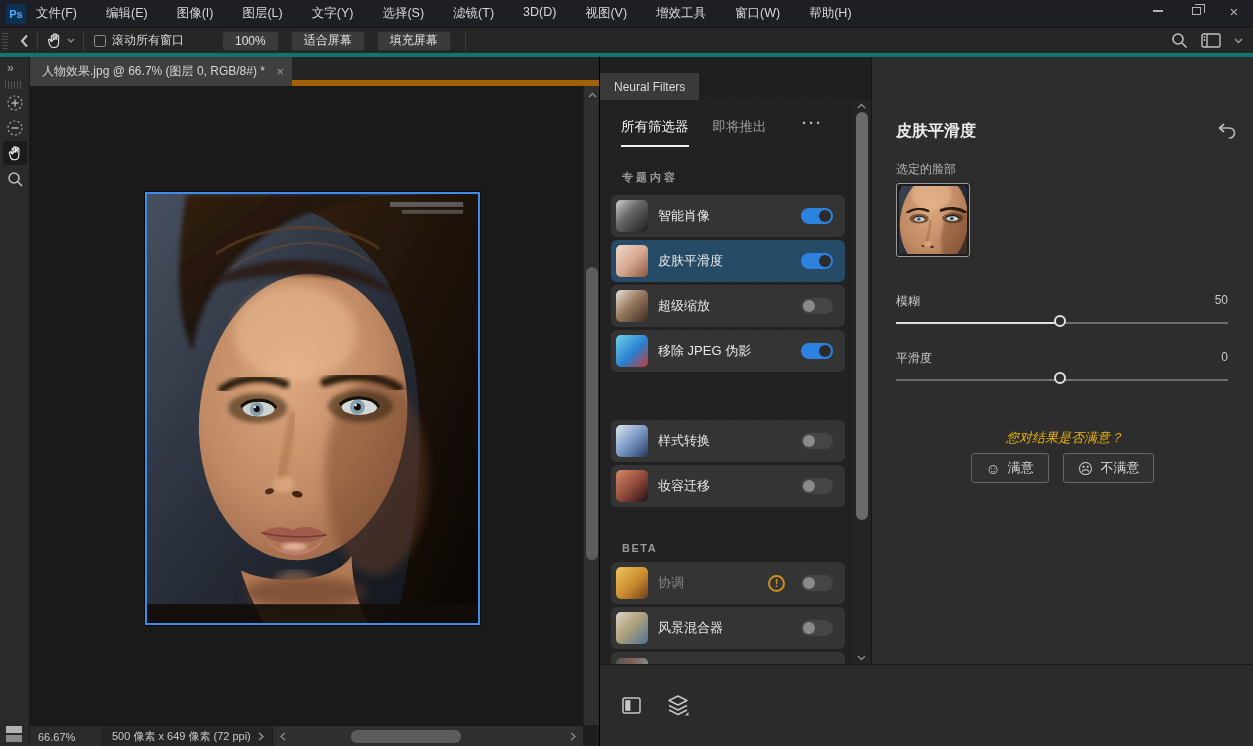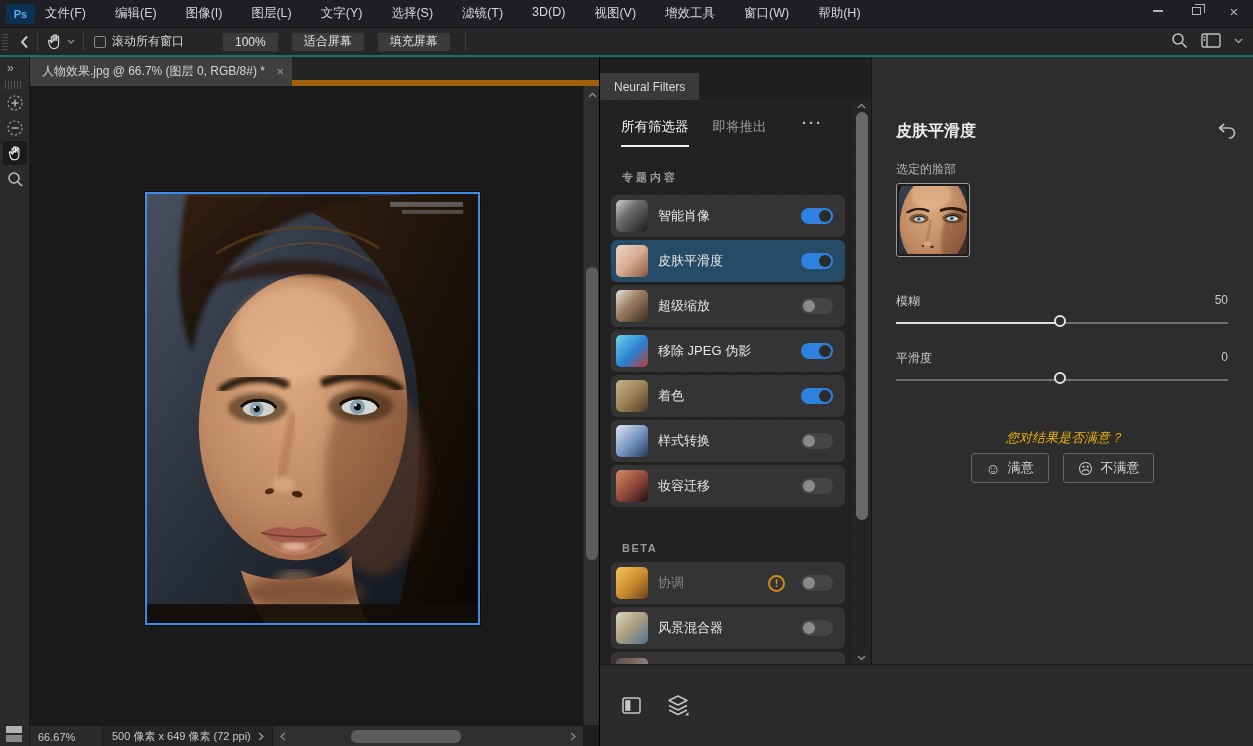--- a/index.html
+++ b/index.html
@@ -1,31 +1,31 @@
 <!DOCTYPE html>
 <html><head>
 <meta charset="utf-8">
 <style>
   html,body{margin:0;padding:0;background:#111;}
   *{box-sizing:border-box;font-family:"Liberation Sans","DejaVu Sans",sans-serif;}
   #app{position:relative;width:1253px;height:746px;background:#1e1e1e;overflow:hidden;color:#d2d2d2;-webkit-font-smoothing:antialiased;}
   svg{display:block}
   
   .menubar{position:absolute;left:0;top:0;width:1253px;height:28px;background:#1d1f24;display:flex;align-items:center;border-bottom:1px solid #141414;}
-  .ps-logo{width:29px;height:20px;margin:0 10px 0 6px;border-radius:3px;background:#0d3150;color:#58aaff;font-size:11px;font-weight:bold;display:flex;align-items:center;justify-content:center;}
+  .ps-logo{width:20px;height:20px;margin:0 10px 0 6px;border-radius:3px;background:#0d3150;color:#58aaff;font-size:11px;font-weight:bold;display:flex;align-items:center;justify-content:center;}
   .menu-items{display:flex;gap:29px;font-size:12.5px;color:#d6d6d6;}
   .menu-item{cursor:default;white-space:nowrap;}
   .win-controls{position:absolute;right:0;top:0;height:22px;display:flex;}
   .win-btn{width:38px;height:22px;display:flex;align-items:center;justify-content:center;color:#b4b4b4;}
   .minbar{width:10px;height:2px;background:#b4b4b4;}
   .restore-box{width:9px;height:8px;border:1px solid #b4b4b4;position:relative;}
   .restore-box:before{content:"";position:absolute;left:2px;top:-4px;width:9px;height:8px;border:1px solid #b4b4b4;border-left:none;border-bottom:none;}
   .close-x{font-size:15px;line-height:1;}
   
-  .optionsbar{position:absolute;left:0;top:28px;width:1253px;height:29px;background:#262626;border-bottom:2px solid #0f766e;display:flex;align-items:center;}
+  .optionsbar{position:absolute;left:0;top:28px;width:1253px;height:29px;background:#262626;border-bottom:4px solid #0f766e;display:flex;align-items:center;}
   .grip{width:7px;height:20px;margin-left:2px;background:repeating-linear-gradient(0deg,#4a4a4a 0 1px,transparent 1px 3px);background-size:3px 3px;width:6px;}
   .ob-sep{width:1px;height:20px;background:#3d3d3d;margin:0 8px;}
   .icon-btn{display:flex;align-items:center;justify-content:center;}
   .ob-check{width:12px;height:12px;border:1px solid #8a8a8a;border-radius:2px;margin:0 6px 0 2px;background:transparent;}
   .ob-label{font-size:12px;color:#d8d8d8;}
   .ob-btn{height:20px;padding:0 12px;margin-left:12px;background:#3b3b3b;border-radius:3px;font-size:12px;color:#e2e2e2;display:flex;align-items:center;border:1px solid #2a2a2a;}
   .ob-right{position:absolute;right:10px;top:32px;display:flex;align-items:center;gap:13px;}
   
   .leftrail{position:absolute;left:0;top:57px;width:30px;height:689px;background:#2a2a2a;border-right:1px solid #1a1a1a;}
   .rail-expand{position:absolute;left:7px;top:4px;color:#a8a8a8;font-size:12px;letter-spacing:-1px;}
@@ -366,27 +366,20 @@
           <span class="knob"></span>
         </span>
     </div>
     <div class="frow" style="top:230px">
       <span class="fthumb t4"></span>
       <span class="flabel">移除 JPEG 伪影</span>
       <span class="toggle on">
           <span class="knob"></span>
         </span>
     </div>
-    <div class="frow" style="top:275px">
-      <span class="fthumb t5"></span>
-      <span class="flabel">着色</span>
-      <span class="toggle on">
-          <span class="knob"></span>
-        </span>
-    </div>
     <div class="frow" style="top:320px">
       <span class="fthumb t6"></span>
       <span class="flabel">样式转换</span>
       <span class="toggle off">
           <span class="knob"></span>
         </span>
     </div>
     <div class="frow" style="top:365px">
       <span class="fthumb t7"></span>
       <span class="flabel">妆容迁移</span>

